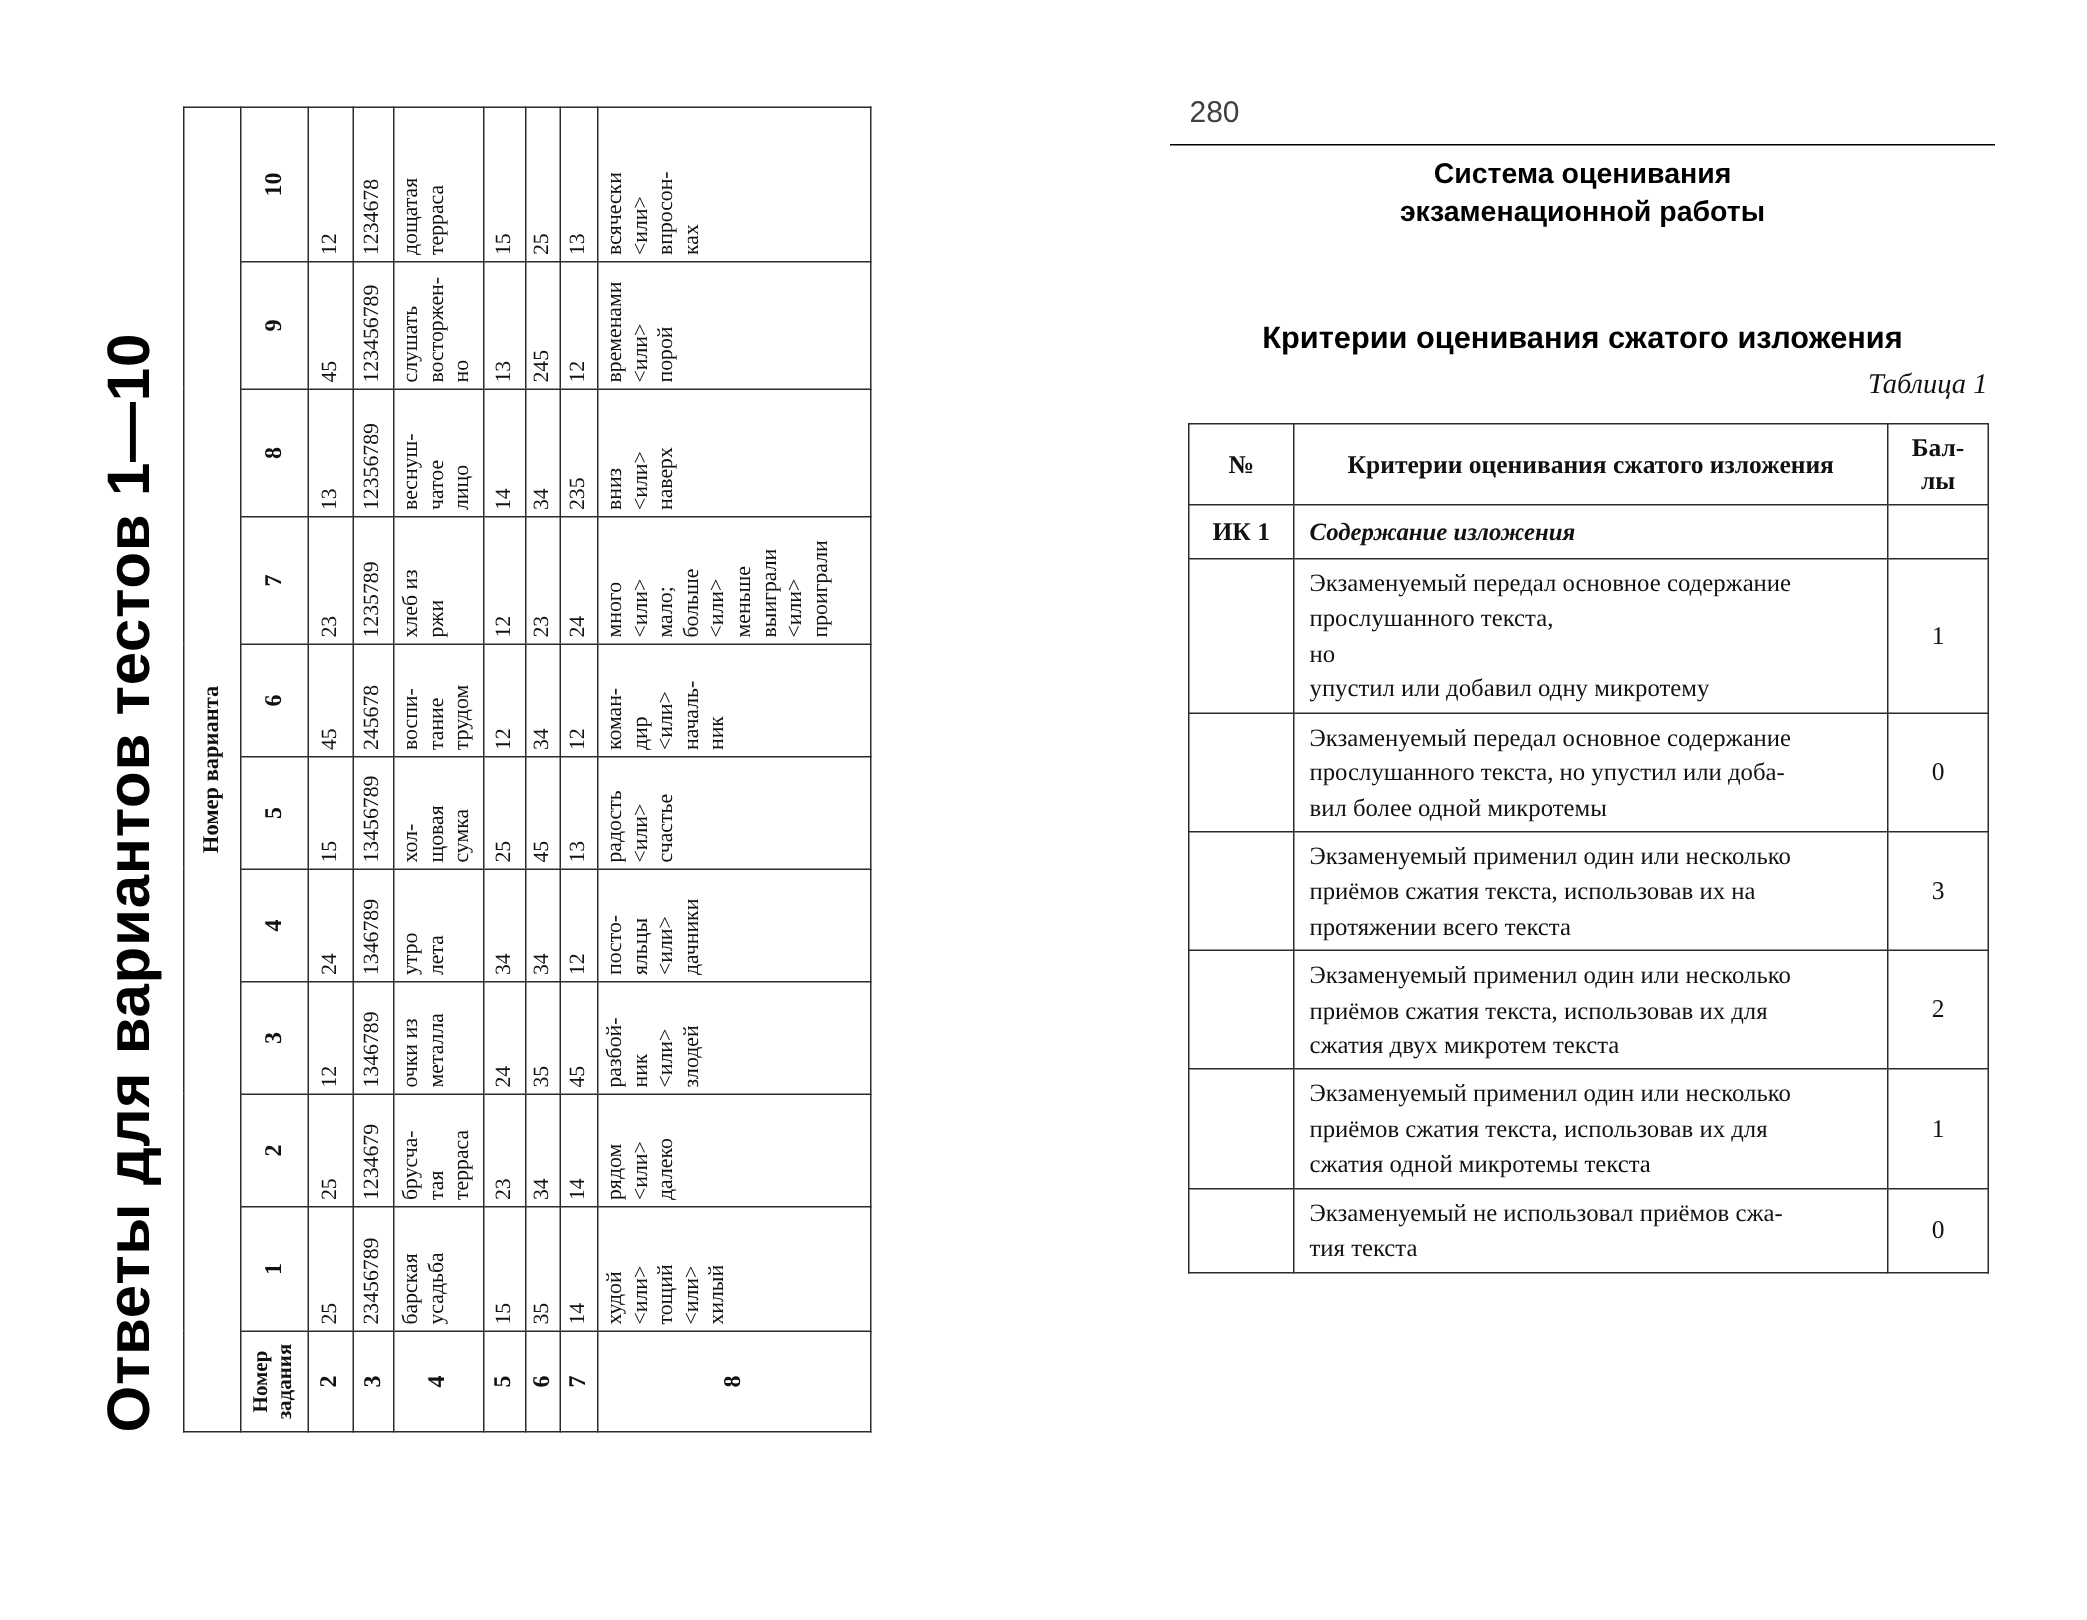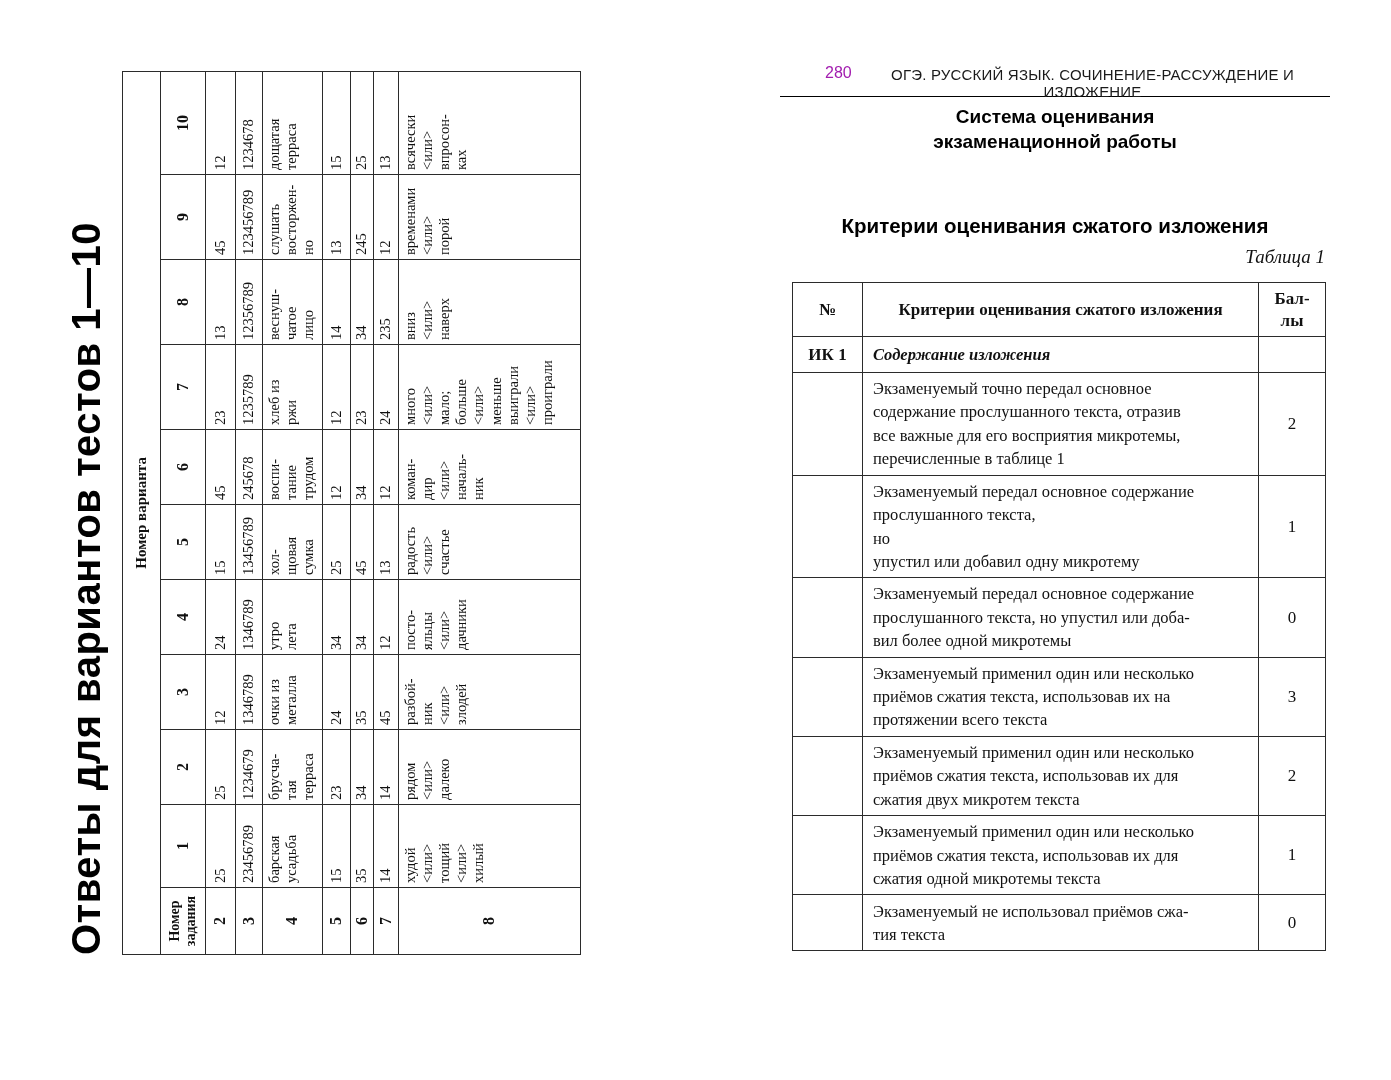--- a/index.html
+++ b/index.html
@@ -25,21 +25,21 @@
   td.lh-variant{text-align:center;font-weight:bold;font-size:15px;}
   td.lh-task{text-align:center;font-weight:bold;white-space:pre-line;font-size:14px;line-height:1.15;}
   td.vnum{text-align:center;font-weight:bold;font-size:16px;}
   td.tnum{text-align:center;font-weight:bold;font-size:16px;}
   td.ans{white-space:pre-line;text-align:left;vertical-align:middle;padding-left:6px;font-size:14.5px;}
   td.ans.top{vertical-align:top;padding-top:3px;}
 
   
   .running-head{position:absolute;left:780px;top:57px;width:550px;height:39px;
                 border-bottom:1.5px solid #000;font-family:"Liberation Sans",sans-serif;}
-  .pagenum{position:absolute;left:13px;top:7px;font-size:16px;color:#a21caf;margin-left:32px;}
+  .pagenum{position:absolute;left:13px;top:7px;font-size:20px;color:#404040;}
   .rtitle{position:absolute;left:75px;right:0;top:9px;text-align:center;font-size:15px;
           letter-spacing:.2px;color:#1a1a1a;}
 
   .h1{position:absolute;left:780px;top:104px;width:550px;text-align:center;
       font-family:"Liberation Sans",sans-serif;font-weight:bold;font-size:19px;
       line-height:1.32;white-space:pre-line;color:#000;}
   .h2{position:absolute;left:780px;top:214px;width:550px;text-align:center;
       font-family:"Liberation Sans",sans-serif;font-weight:bold;font-size:20.5px;color:#000;}
   .tbl-caption{position:absolute;left:780px;top:246px;width:545px;text-align:right;
                font-style:italic;font-size:19px;}
@@ -237,21 +237,20 @@
 впросон-
 ках</td>
           </tr>
         </tbody>
       </table>
   </div>
 </div>
 
 <div class="running-head">
   <span class="pagenum">280</span>
-  <div class="rtitle">ОГЭ. РУССКИЙ ЯЗЫК. СОЧИНЕНИЕ-РАССУЖДЕНИЕ И ИЗЛОЖЕНИЕ</div>
 </div>
 
 <div class="h1">Система оценивания
 экзаменационной работы</div>
 <div class="h2">Критерии оценивания сжатого изложения</div>
 <div class="tbl-caption">Таблица 1</div>
 
 <div class="criteria-pos">
   <table class="criteria">
     <colgroup>
@@ -266,28 +265,20 @@
         <th class="pre">Бал-
 лы</th>
       </tr>
     </thead>
     <tbody>
         <tr style="height: 36px; margin-left: 39px;">
           <td class="rnum">ИК 1</td>
           <td class="rtext section">Содержание изложения</td>
           <td class="rscore"></td>
         </tr>
-        <tr style="height: 100px;">
-          <td class="rnum"></td>
-          <td class="rtext">Экзаменуемый точно передал основное
-содержание прослушанного текста, отразив
-все важные для его восприятия микротемы,
-перечисленные в таблице 1</td>
-          <td class="rscore">2</td>
-        </tr>
         <tr style="height: 94px;">
           <td class="rnum"></td>
           <td class="rtext">Экзаменуемый передал основное содержание
 прослушанного текста,
 но
 упустил или добавил одну микротему</td>
           <td class="rscore">1</td>
         </tr>
         <tr style="height: 76px;">
           <td class="rnum"></td>

